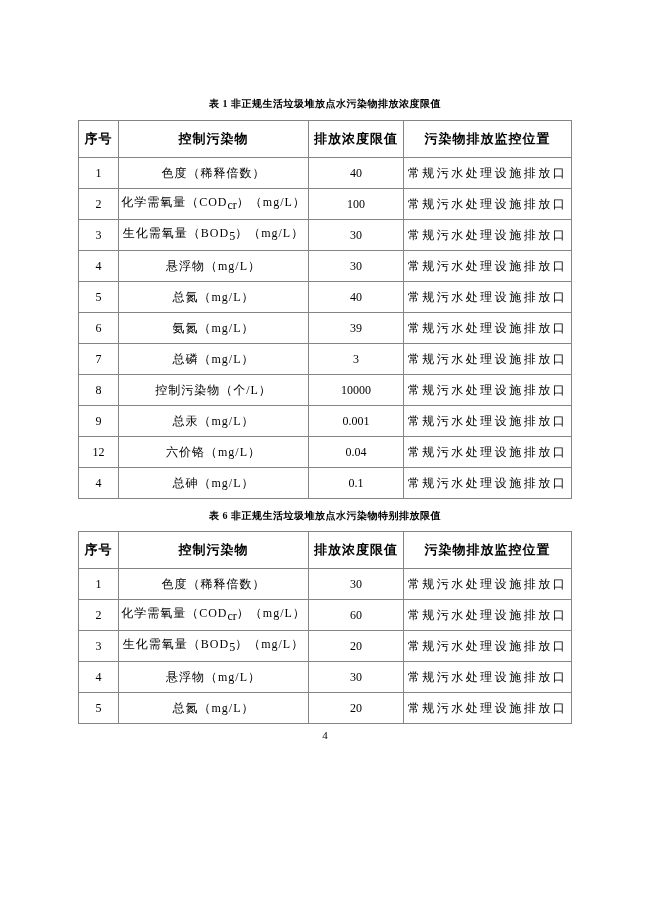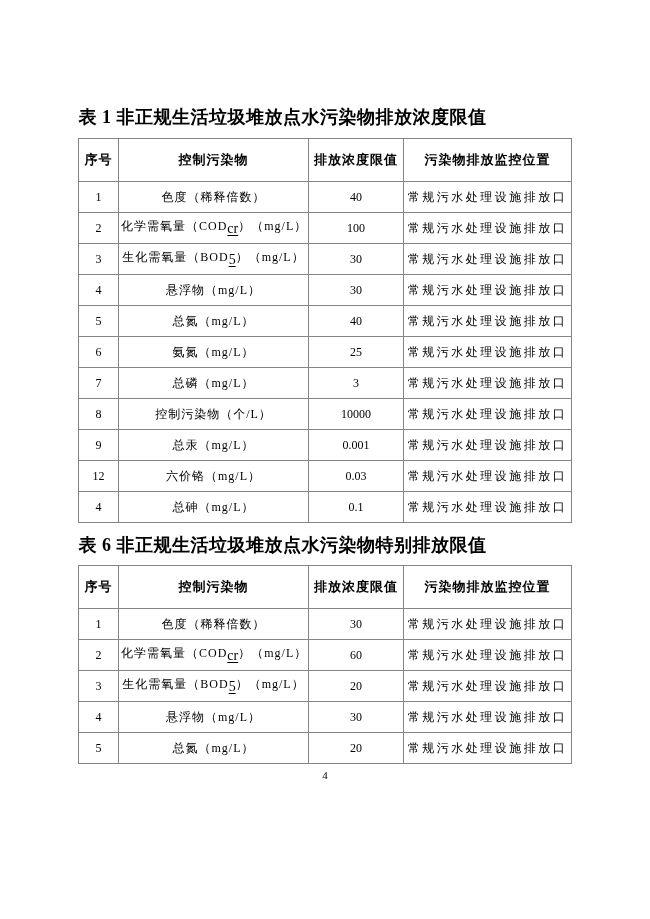--- a/index.html
+++ b/index.html
@@ -16,22 +16,23 @@
     position: relative;
     margin: 0 auto;
     box-sizing: border-box;
     overflow: hidden;
   }
   .content {
     padding-top: 89px;
   }
   .table-title {
     width: 493px;
-    margin: 16px auto 9px auto;
-    font-size: 18px;
+    margin: 8px auto 9px auto;
+    text-align: center;
+    font-size: 10px;
     font-weight: bold;
     letter-spacing: 0.5px;
     white-space: nowrap;
   }
   .table-title.second {
     margin-top: 10px;
     margin-bottom: 8px;
   }
   table.data-table {
     width: 493px;
@@ -42,21 +43,21 @@
   table.data-table th,
   table.data-table td {
     border: 1px solid #848484;
     text-align: center;
     vertical-align: middle;
     padding: 0 2px;
     overflow: hidden;
     white-space: nowrap;
   }
   table.data-table thead tr {
-    height: 43px;
+    height: 37px;
   }
   table.data-table tbody tr {
     height: 31px;
   }
   table.data-table th {
     font-size: 13px;
     font-weight: bold;
     letter-spacing: 1px;
   }
   table.data-table td {
@@ -68,23 +69,22 @@
   }
   td.pollutant {
     font-size: 12px;
     letter-spacing: 1px;
   }
   td.loc {
     font-size: 11.5px;
     letter-spacing: 2.5px;
   }
   td.pollutant sub {
-    font-size: 14px;
+    font-size: 12px;
     letter-spacing: 0;
-    text-decoration: underline;
   }
   .page-number {
     width: 493px;
     margin: 5px auto 0 auto;
     text-align: center;
     font-size: 11px;
   }
 </style>
 </head>
 <body>
@@ -136,21 +136,21 @@
           </tr>
           <tr>
             <td class="num">5</td>
             <td class="pollutant"><span>总氮（mg/L）</span></td>
             <td class="num">40</td>
             <td class="loc">常规污水处理设施排放口</td>
           </tr>
           <tr>
             <td class="num">6</td>
             <td class="pollutant"><span>氨氮（mg/L）</span></td>
-            <td class="num">25</td>
+            <td class="num">39</td>
             <td class="loc">常规污水处理设施排放口</td>
           </tr>
           <tr>
             <td class="num">7</td>
             <td class="pollutant"><span>总磷（mg/L）</span></td>
             <td class="num">3</td>
             <td class="loc">常规污水处理设施排放口</td>
           </tr>
           <tr>
             <td class="num">8</td>
@@ -160,21 +160,21 @@
           </tr>
           <tr>
             <td class="num">9</td>
             <td class="pollutant"><span>总汞（mg/L）</span></td>
             <td class="num">0.001</td>
             <td class="loc">常规污水处理设施排放口</td>
           </tr>
           <tr>
             <td class="num">12</td>
             <td class="pollutant"><span>六价铬（mg/L）</span></td>
-            <td class="num">0.03</td>
+            <td class="num">0.04</td>
             <td class="loc">常规污水处理设施排放口</td>
           </tr>
           <tr>
             <td class="num">4</td>
             <td class="pollutant"><span>总砷（mg/L）</span></td>
             <td class="num">0.1</td>
             <td class="loc">常规污水处理设施排放口</td>
           </tr>
         </tbody>
     </table>

